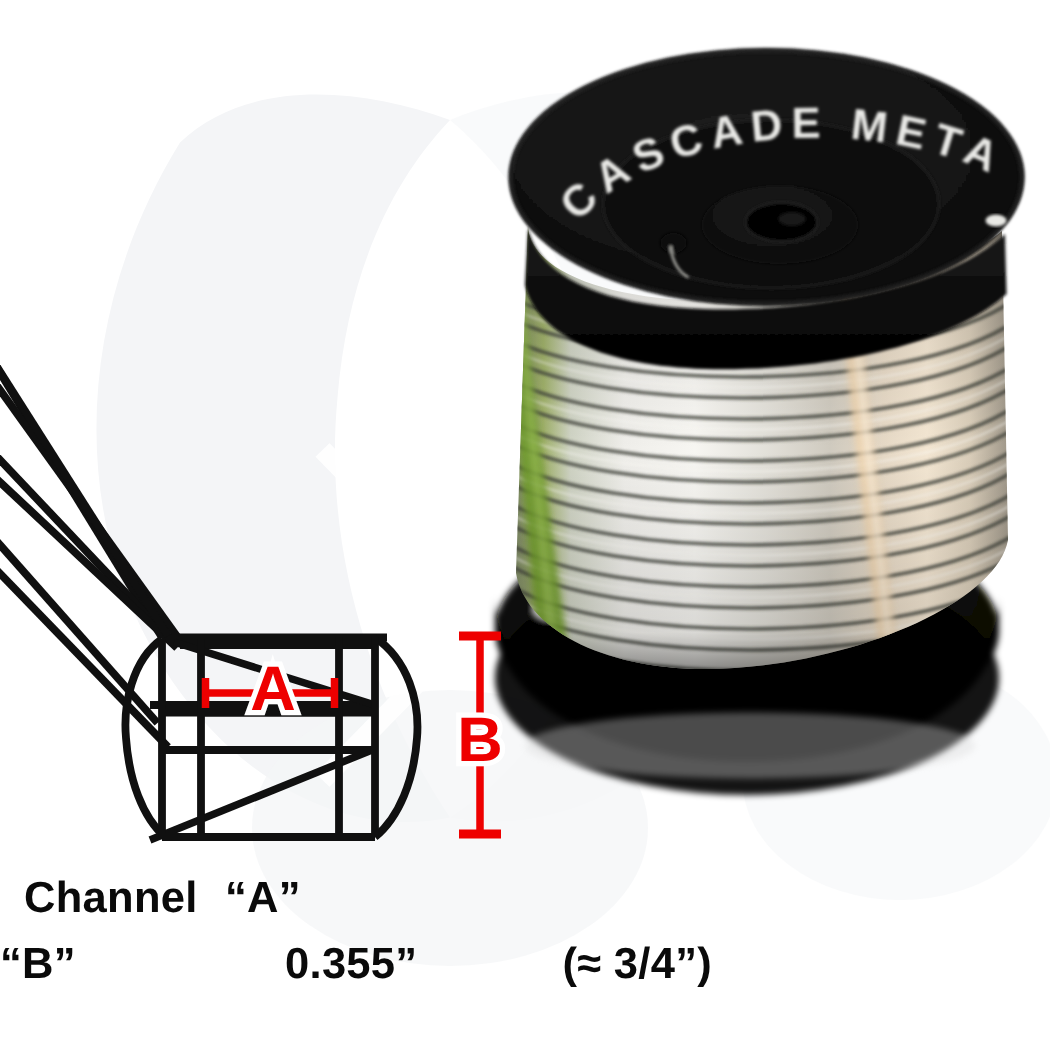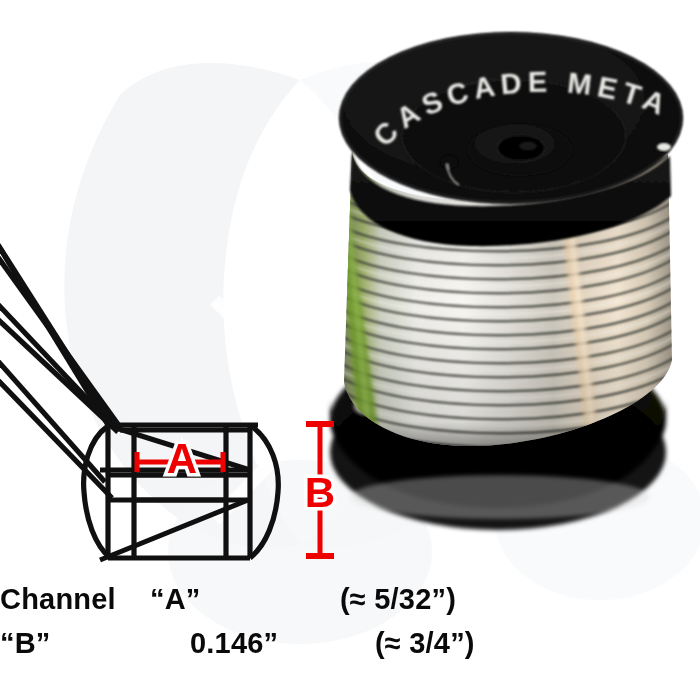--- a/index.html
+++ b/index.html
@@ -40,21 +40,21 @@
   .spec-row {
     display: flex;
     align-items: baseline;
     height: 44px;
     color: #0a0a0a;
     font-size: 29px;
     font-weight: bold;
     letter-spacing: 0.2px;
     white-space: nowrap;
   }
-  .col-name  { width: 150px; box-sizing: border-box; }
+  .col-name  { width: 150px; padding-left: 16px; box-sizing: border-box; }
   .col-tag   { width: 190px; }
   .col-value { width: 185px; }
   .col-approx{ width: 175px; }
 </style>
 </head>
 <body>
 
 <div id="page">
 
   <svg id="watermark-layer" viewBox="0 0 700 700" xmlns="http://www.w3.org/2000/svg">
@@ -281,22 +281,21 @@
     <g font-family="'Liberation Sans', sans-serif" font-weight="bold" fill="#ee0000" stroke="#ffffff" stroke-width="7" paint-order="stroke" text-anchor="middle">
       <text x="182" y="473" font-size="42">A</text>
       <text x="320" y="507" font-size="42">B</text>
     </g>
   </svg>
 
   <div id="spec-table">
     <div class="spec-row">
       <span class="col-name">Channel</span>
       <span class="col-tag">“A”</span>
-      <span class="col-approx">(≈  5/32”)</span>
     </div>
     <div class="spec-row">
       <span class="col-tag">“B”</span>
-      <span class="col-value">0.146”</span>
+      <span class="col-value">0.355”</span>
       <span class="col-approx">(≈  3/4”)</span>
     </div>
   </div>
 
 </div>
 
 </body></html>

